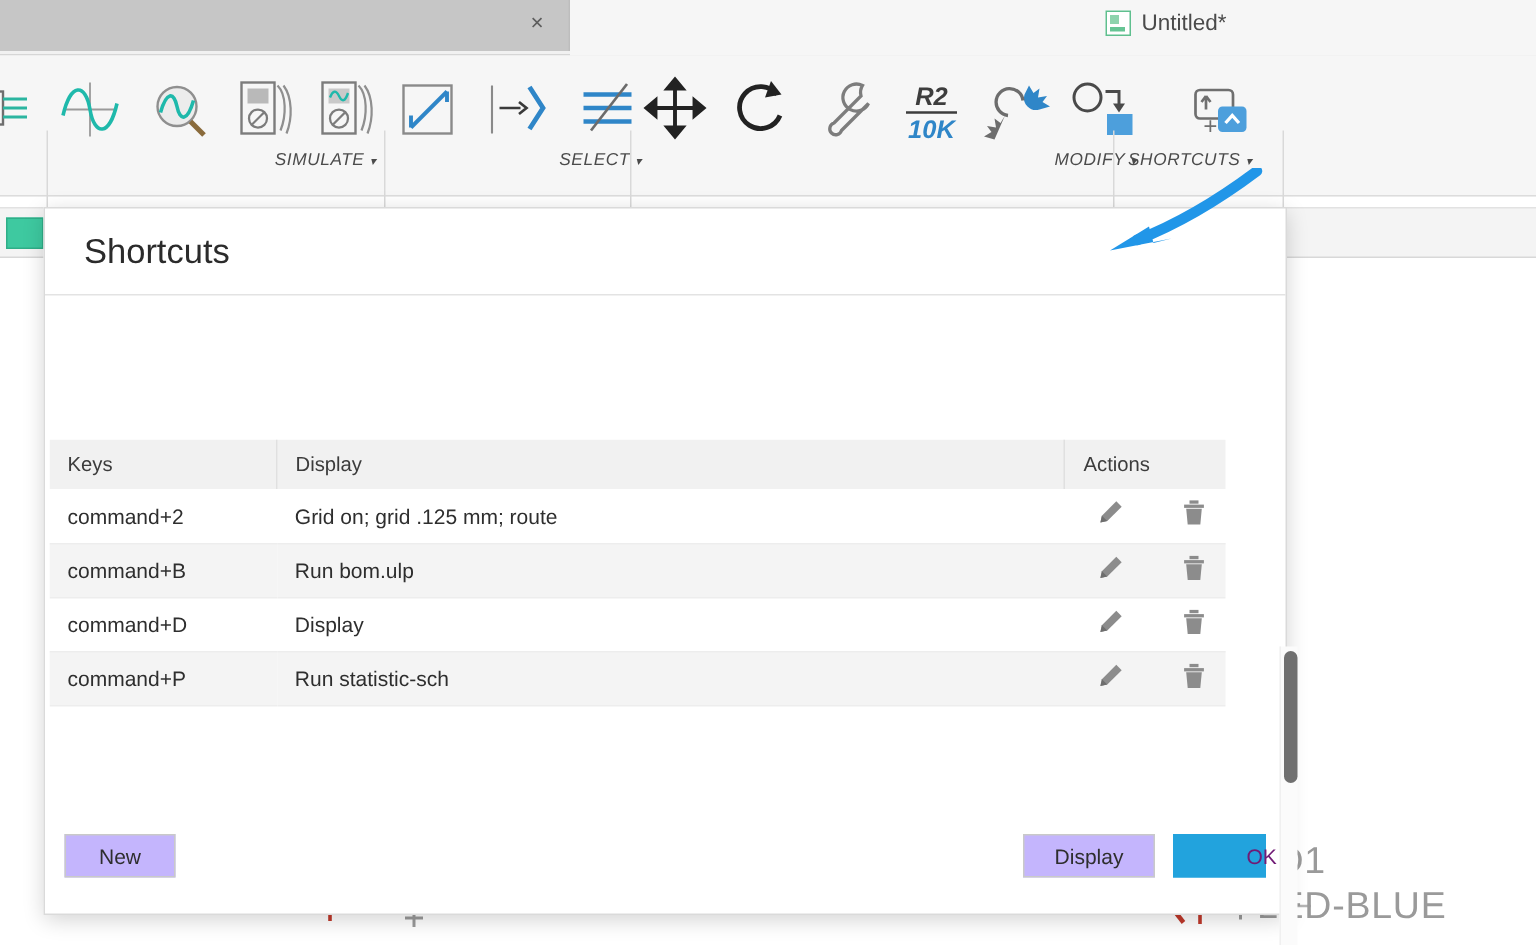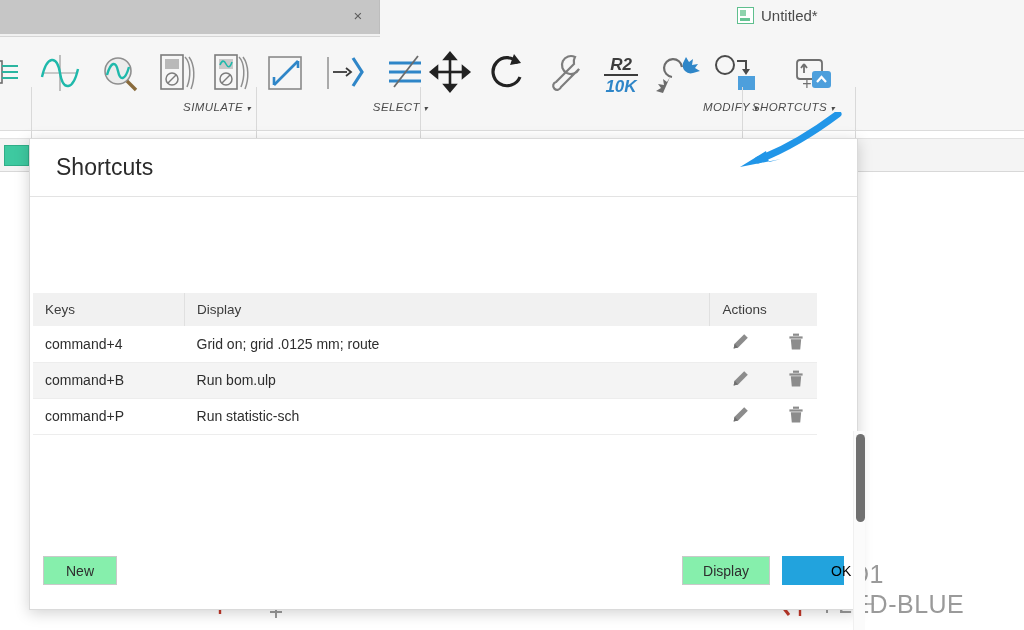--- a/index.html
+++ b/index.html
@@ -146,28 +146,28 @@
     width: 9px; height: 88px; border-radius: 5px;
     background: #707070; cursor: pointer;
   }
 
   .modal-footer {
     position: absolute; left: 0; bottom: 0; width: 827px; height: 67px;
   }
   .btn {
     position: absolute; top: 14px; height: 29px;
     font-size: 14px; font-family: "Liberation Sans", sans-serif;
-    border: 1px solid #c9c9c9; background: #86efac; color: #2e2e2e;
+    border: 1px solid #c9c9c9; background: #c4b5fd; color: #2e2e2e;
     cursor: pointer;
   }
   .btn-new { left: 13px; width: 74px; }
   .btn-cancel { left: 652px; width: 88px; }
   .btn-ok {
     left: 752px; width: 62px;
-    background: #22a3dd; border-color: #22a3dd; color: #000000; padding-left: 48px;
+    background: #22a3dd; border-color: #22a3dd; color: #701a75; padding-left: 48px;
   }
 
   .arrow-anno {
     position: absolute; left: 718px; top: 112px;
     width: 130px; height: 72px; pointer-events: none;
   }
 </style>
 </head>
 <body>
 
@@ -367,22 +367,22 @@
         <table class="shortcuts">
           <thead>
             <tr>
               <th class="col-keys">Keys</th>
               <th class="col-cmd">Display</th>
               <th class="col-act">Actions</th>
             </tr>
           </thead>
           <tbody id="tbody">
               <tr>
-                <td class="col-keys">command+4</td>
-                <td class="col-cmd">Grid on; grid .0125 mm; route</td>
+                <td class="col-keys">command+2</td>
+                <td class="col-cmd">Grid on; grid .125 mm; route</td>
                 <td class="col-act act-cell">
                   <div class="act-inner">
                     <span class="act-btn"><svg width="20" height="20" viewBox="0 0 20 20">
                         <path d="M14.2 2.2 l3.6 3.6 l-9.6 9.6 l-4.6 1 l1 -4.6 z" fill="#8c8c8c"></path>
                         <path d="M4.6 11.8 l3.6 3.6 l-4.6 1 z" fill="#6e6e6e"></path>
                       </svg></span>
                     <span class="act-btn"><svg width="20" height="20" viewBox="0 0 20 20">
                         <rect x="7" y="1.6" width="6" height="2.2" fill="#8c8c8c"></rect>
                         <rect x="3.4" y="4.4" width="13.2" height="2.2" fill="#8c8c8c"></rect>
                         <path d="M4.8 7.2 h10.4 l-1 10.4 h-8.4 z" fill="#8c8c8c"></path>
@@ -401,20 +401,37 @@
                       </svg></span>
                     <span class="act-btn"><svg width="20" height="20" viewBox="0 0 20 20">
                         <rect x="7" y="1.6" width="6" height="2.2" fill="#8c8c8c"></rect>
                         <rect x="3.4" y="4.4" width="13.2" height="2.2" fill="#8c8c8c"></rect>
                         <path d="M4.8 7.2 h10.4 l-1 10.4 h-8.4 z" fill="#8c8c8c"></path>
                       </svg></span>
                   </div>
                 </td>
               </tr>
               <tr>
+                <td class="col-keys">command+D</td>
+                <td class="col-cmd">Display</td>
+                <td class="col-act act-cell">
+                  <div class="act-inner">
+                    <span class="act-btn"><svg width="20" height="20" viewBox="0 0 20 20">
+                        <path d="M14.2 2.2 l3.6 3.6 l-9.6 9.6 l-4.6 1 l1 -4.6 z" fill="#8c8c8c"></path>
+                        <path d="M4.6 11.8 l3.6 3.6 l-4.6 1 z" fill="#6e6e6e"></path>
+                      </svg></span>
+                    <span class="act-btn"><svg width="20" height="20" viewBox="0 0 20 20">
+                        <rect x="7" y="1.6" width="6" height="2.2" fill="#8c8c8c"></rect>
+                        <rect x="3.4" y="4.4" width="13.2" height="2.2" fill="#8c8c8c"></rect>
+                        <path d="M4.8 7.2 h10.4 l-1 10.4 h-8.4 z" fill="#8c8c8c"></path>
+                      </svg></span>
+                  </div>
+                </td>
+              </tr>
+              <tr>
                 <td class="col-keys">command+P</td>
                 <td class="col-cmd">Run statistic-sch</td>
                 <td class="col-act act-cell">
                   <div class="act-inner">
                     <span class="act-btn"><svg width="20" height="20" viewBox="0 0 20 20">
                         <path d="M14.2 2.2 l3.6 3.6 l-9.6 9.6 l-4.6 1 l1 -4.6 z" fill="#8c8c8c"></path>
                         <path d="M4.6 11.8 l3.6 3.6 l-4.6 1 z" fill="#6e6e6e"></path>
                       </svg></span>
                     <span class="act-btn"><svg width="20" height="20" viewBox="0 0 20 20">
                         <rect x="7" y="1.6" width="6" height="2.2" fill="#8c8c8c"></rect>

